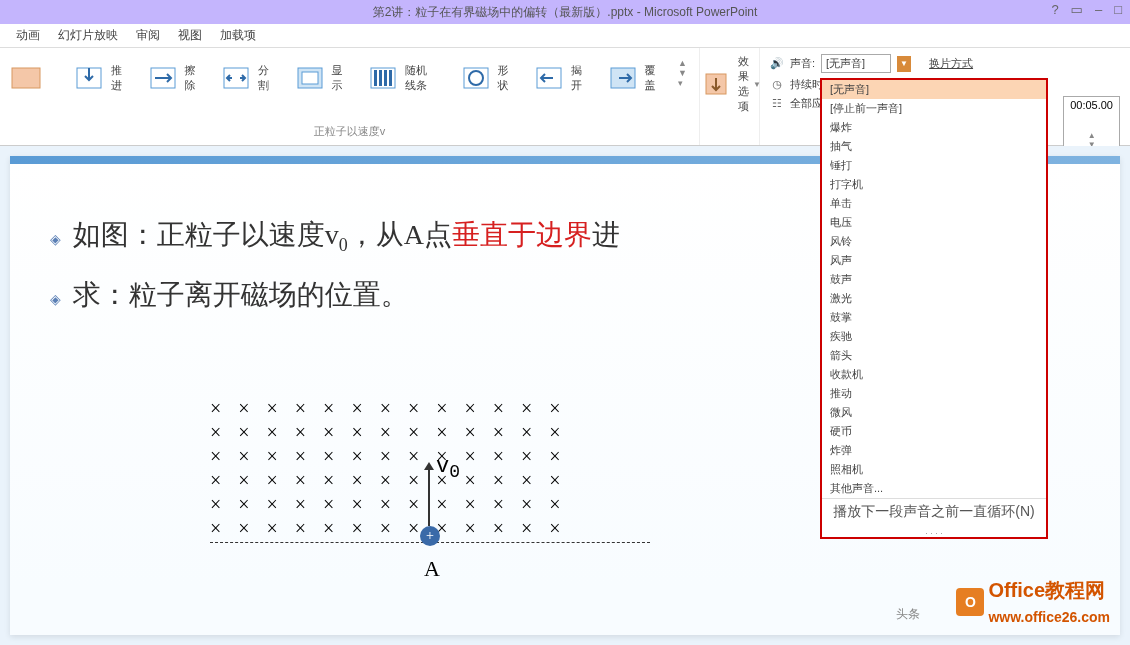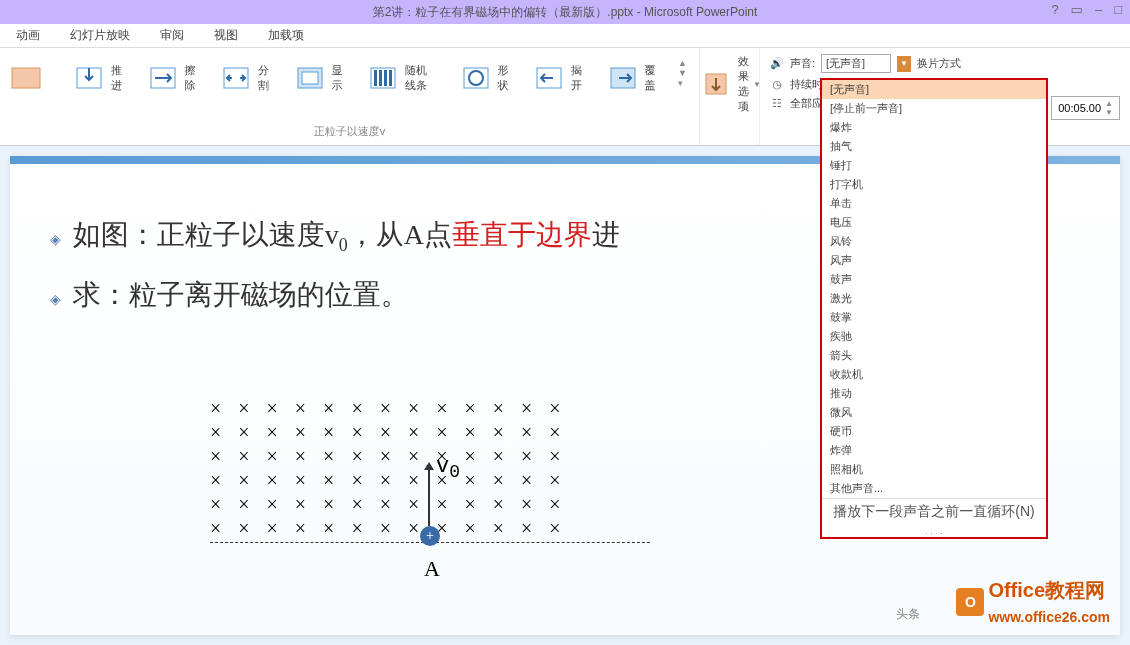--- a/index.html
+++ b/index.html
@@ -3,37 +3,37 @@
   <meta charset="utf-8">
   <style>
     * { margin: 0; padding: 0; box-sizing: border-box; }
     body { font-family: "Microsoft YaHei", sans-serif; font-size: 12px; background: #fff; width: 1130px; height: 645px; overflow: hidden; position: relative; }
     
     .title-bar { height: 24px; display: flex; align-items: center; justify-content: center; position: relative; background: #c4b5fd; }
     .title-text { font-size: 12px; color: #555; }
     .title-controls { position: absolute; right: 8px; top: 2px; display: flex; gap: 12px; color: #666; }
     .title-controls span { cursor: pointer; font-size: 13px; }
     
-    .menu-bar { height: 24px; display: flex; align-items: center; padding-left: 10px; gap: 18px; border-bottom: 1px solid #ddd; }
+    .menu-bar { height: 24px; display: flex; align-items: center; padding-left: 10px; gap: 6px; border-bottom: 1px solid #ddd; }
     .menu-item { font-size: 12px; color: #444; padding: 2px 6px; cursor: pointer; }
     
     .ribbon { height: 98px; display: flex; border-bottom: 1px solid #ccc; background: #fff; }
     .ribbon-group { display: flex; flex-direction: column; align-items: center; padding: 4px 8px; border-right: 1px solid #eee; }
     .ribbon-btns { display: flex; gap: 12px; flex: 1; align-items: flex-start; padding-top: 6px; }
     .ribbon-btn { display: flex; flex-direction: row; align-items: center; gap: 4px; cursor: pointer; padding: 2px 4px; }
     .ribbon-icon { width: 36px; height: 36px; display: flex; align-items: center; justify-content: center; }
     .ribbon-label { font-size: 11px; color: #444; }
     .group-label { font-size: 11px; color: #888; padding: 2px 0; }
     
     .timing-panel { flex: 1; padding: 6px 10px; display: flex; flex-direction: column; gap: 4px; position: relative; }
     .timing-row { display: flex; align-items: center; gap: 6px; font-size: 11px; color: #444; }
     .timing-icon { width: 14px; height: 14px; display: inline-flex; align-items: center; justify-content: center; color: #666; }
     .sound-select { border: 1px solid #aaa; padding: 1px 4px; width: 70px; font-size: 11px; display: inline-flex; align-items: center; justify-content: space-between; background: #fff; }
     .dropdown-arrow { width: 14px; height: 16px; background: #d88a3a; display: inline-flex; align-items: center; justify-content: center; color: #fff; font-size: 8px; }
-    .duration-box { border: 1px solid #aaa; padding: 2px 6px; font-size: 11px; display: inline-flex; align-items: center; gap: 4px; background: #fff; }
+    .duration-box { border: 1px solid #aaa; padding: 2px 6px; font-size: 11px; display: inline-flex; align-items: center; gap: 20px; background: #fff; flex-direction: column; }
     
     .sound-dropdown { position: absolute; top: 78px; left: 820px; width: 228px; background: #fff; border: 2px solid #c00; z-index: 100; }
     .sound-opt { padding: 2px 8px; font-size: 11px; color: #444; cursor: pointer; }
     .sound-opt.selected { background: #fcd5b4; }
     .loop-opt { text-align: center; padding: 4px; border-top: 1px solid #ddd; font-size: 14px; color: #555; }
     .dots { text-align: center; font-size: 9px; color: #999; padding: 1px; }
     
     .slide-area { position: relative; background: #eaf3fb; height: calc(100% - 146px); padding: 10px; }
     .slide { background: linear-gradient(180deg,#fff 0%,#f8fcff 90%); width: 100%; height: 100%; position: relative; padding: 60px 40px; box-shadow: 0 2px 6px rgba(0,0,0,.1); }
     .slide-strip { position: absolute; top: 0; left: 0; right: 0; height: 8px; background: linear-gradient(90deg,#5a9bd5,#7fb3e0); }
@@ -185,21 +185,21 @@
   </div>
 
   <div class="timing-panel">
     <div class="timing-row">
       <span class="timing-icon">🔊</span>
       <span>声音:</span>
       <span class="sound-select">
         <span>[无声音]</span>
       </span>
       <span class="dropdown-arrow">▼</span>
-      <span style="margin-left:0;">换片方式</span>
+      <span style="margin-left:12px;text-decoration:underline;">换片方式</span>
     </div>
     <div class="timing-row">
       <span class="timing-icon">◷</span>
       <span>持续时</span>
     </div>
     <div class="timing-row">
       <span class="timing-icon">☷</span>
       <span>全部应</span>
     </div>
     <div style="position:absolute;right:10px;top:48px;" class="duration-box">

